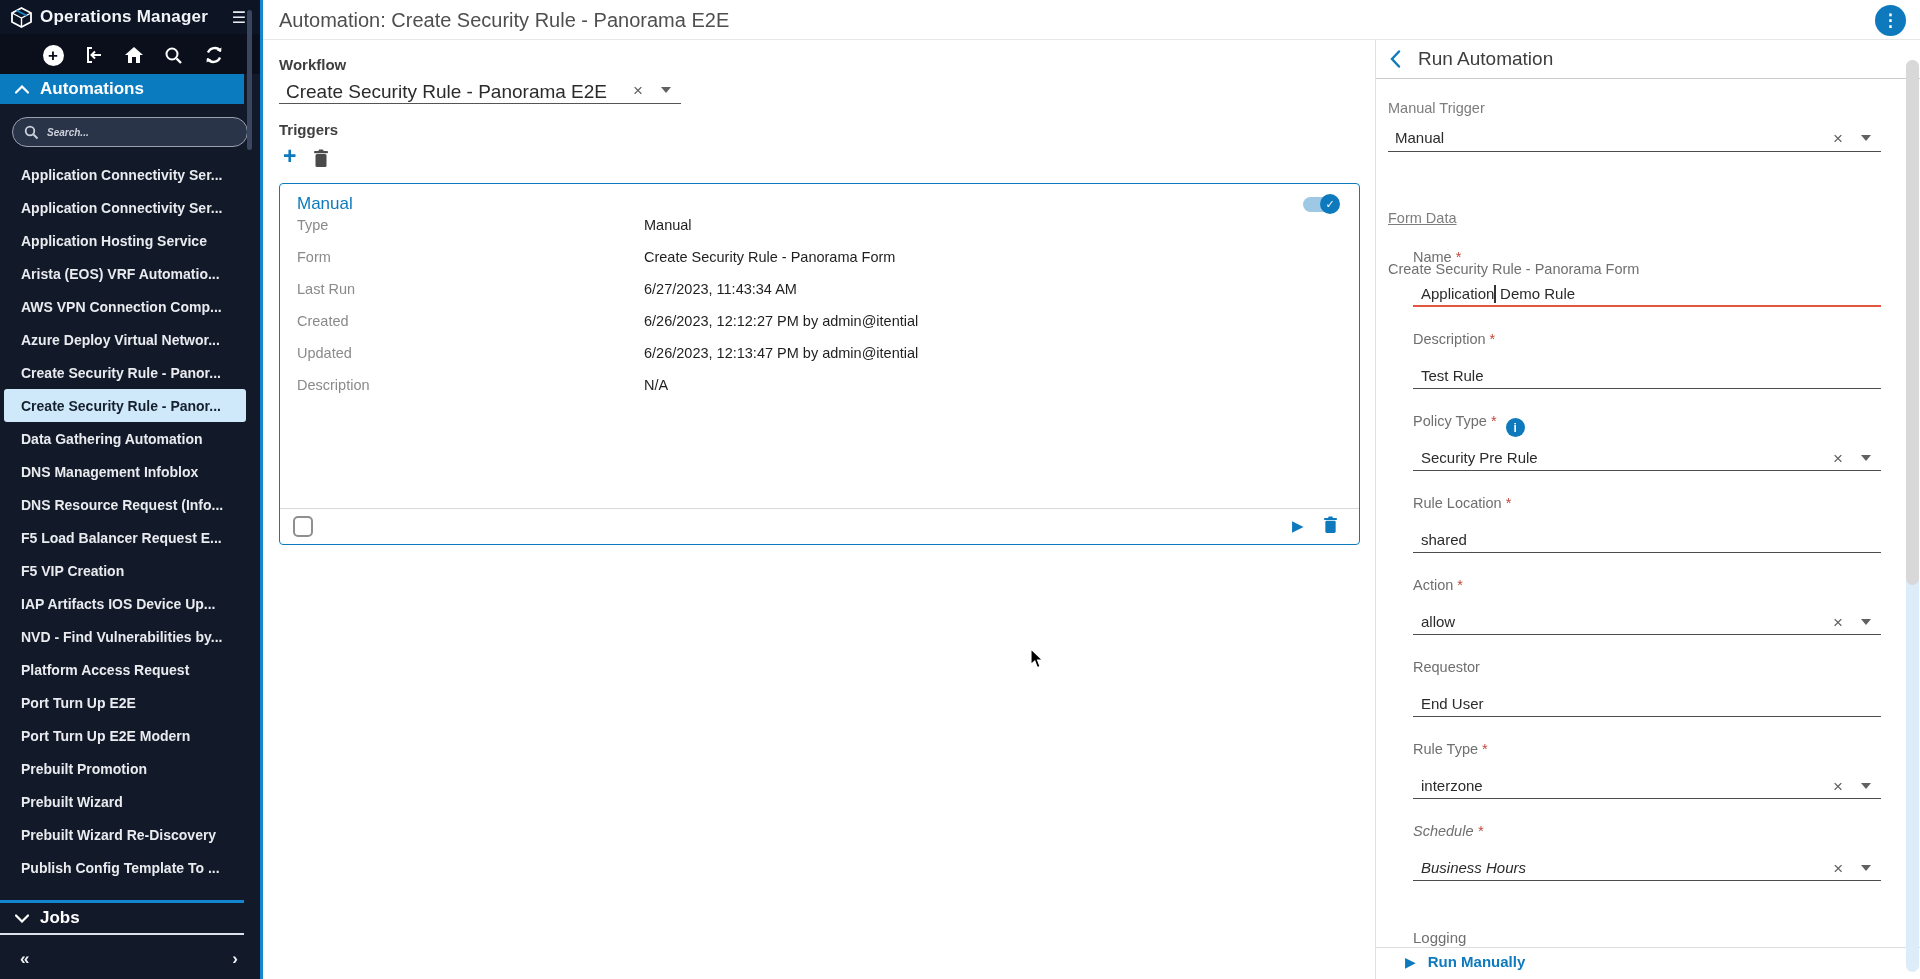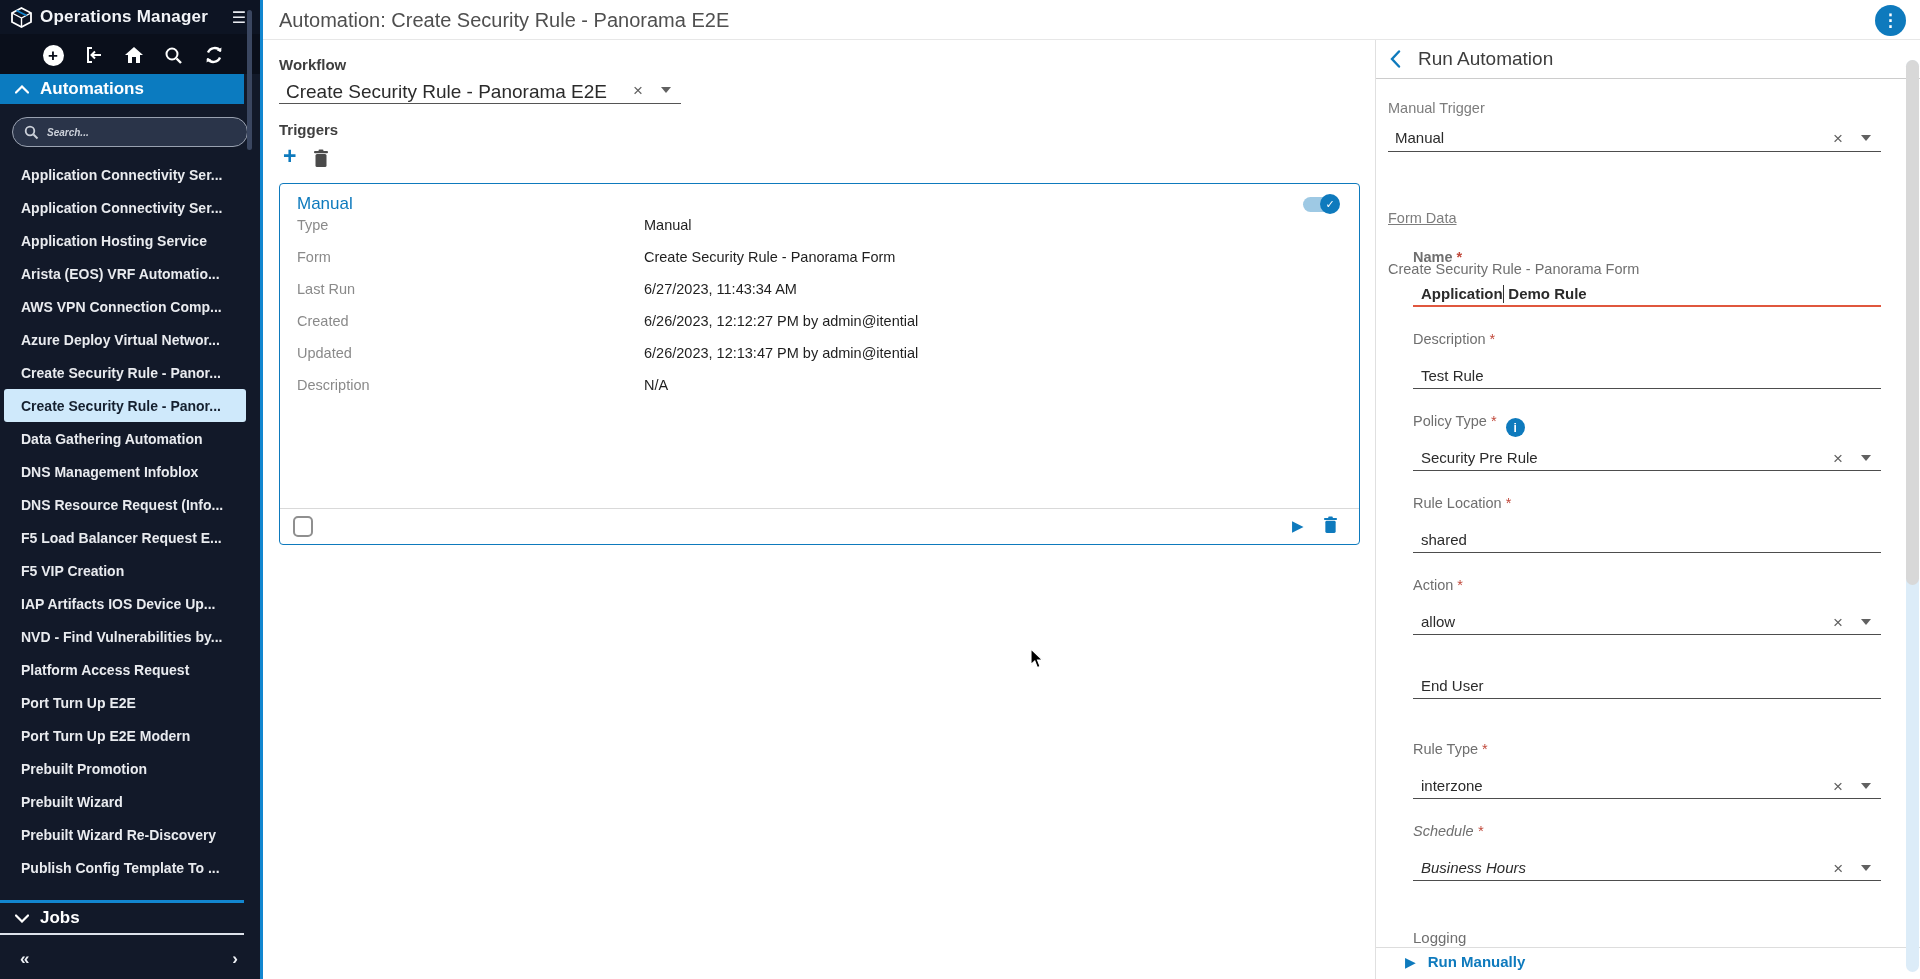--- a/index.html
+++ b/index.html
@@ -336,21 +336,21 @@
     <div id="panel-scroll">
       <span class="plabel" style="left:12px; top:21px;">Manual Trigger</span>
       <div class="pselect" id="mt-select">
         <span class="val">Manual</span>
         <span class="xicon">×</span>
         <span class="ddicon"></span>
       </div>
       <span class="plabel" style="left:12px; top:131px;text-decoration:underline;">Form Data</span>
       <span class="plabel" style="left:12px; top:182px; color:#707070;">Create Security Rule - Panorama Form</span>
       <div id="fields">
-          <div class="fgroup" style="top: 170px; font-weight: bold;">
+          <div class="fgroup" style="top: 170px;">
             <div class="flabel">Name <span class="req">*</span></div>
             <div class="fvalue error">
               <span class="ftext">Application<span class="caret"></span> Demo Rule</span>
             </div>
           </div>
           <div class="fgroup" style="top: 252px;">
             <div class="flabel">Description <span class="req">*</span></div>
             <div class="fvalue">
               <span class="ftext">Test Rule</span>
             </div>
@@ -371,20 +371,21 @@
           </div>
           <div class="fgroup" style="top: 498px;">
             <div class="flabel">Action <span class="req">*</span></div>
             <div class="fvalue">
               <span class="ftext">allow</span>
               <span class="xicon">×</span>
               <span class="ddicon"></span>
             </div>
           </div>
           <div class="fgroup" style="top: 580px;">
+            <div class="flabel">Requestor </div>
             <div class="fvalue">
               <span class="ftext">End User</span>
             </div>
           </div>
           <div class="fgroup" style="top: 662px;">
             <div class="flabel">Rule Type <span class="req">*</span></div>
             <div class="fvalue">
               <span class="ftext">interzone</span>
               <span class="xicon">×</span>
               <span class="ddicon"></span>

